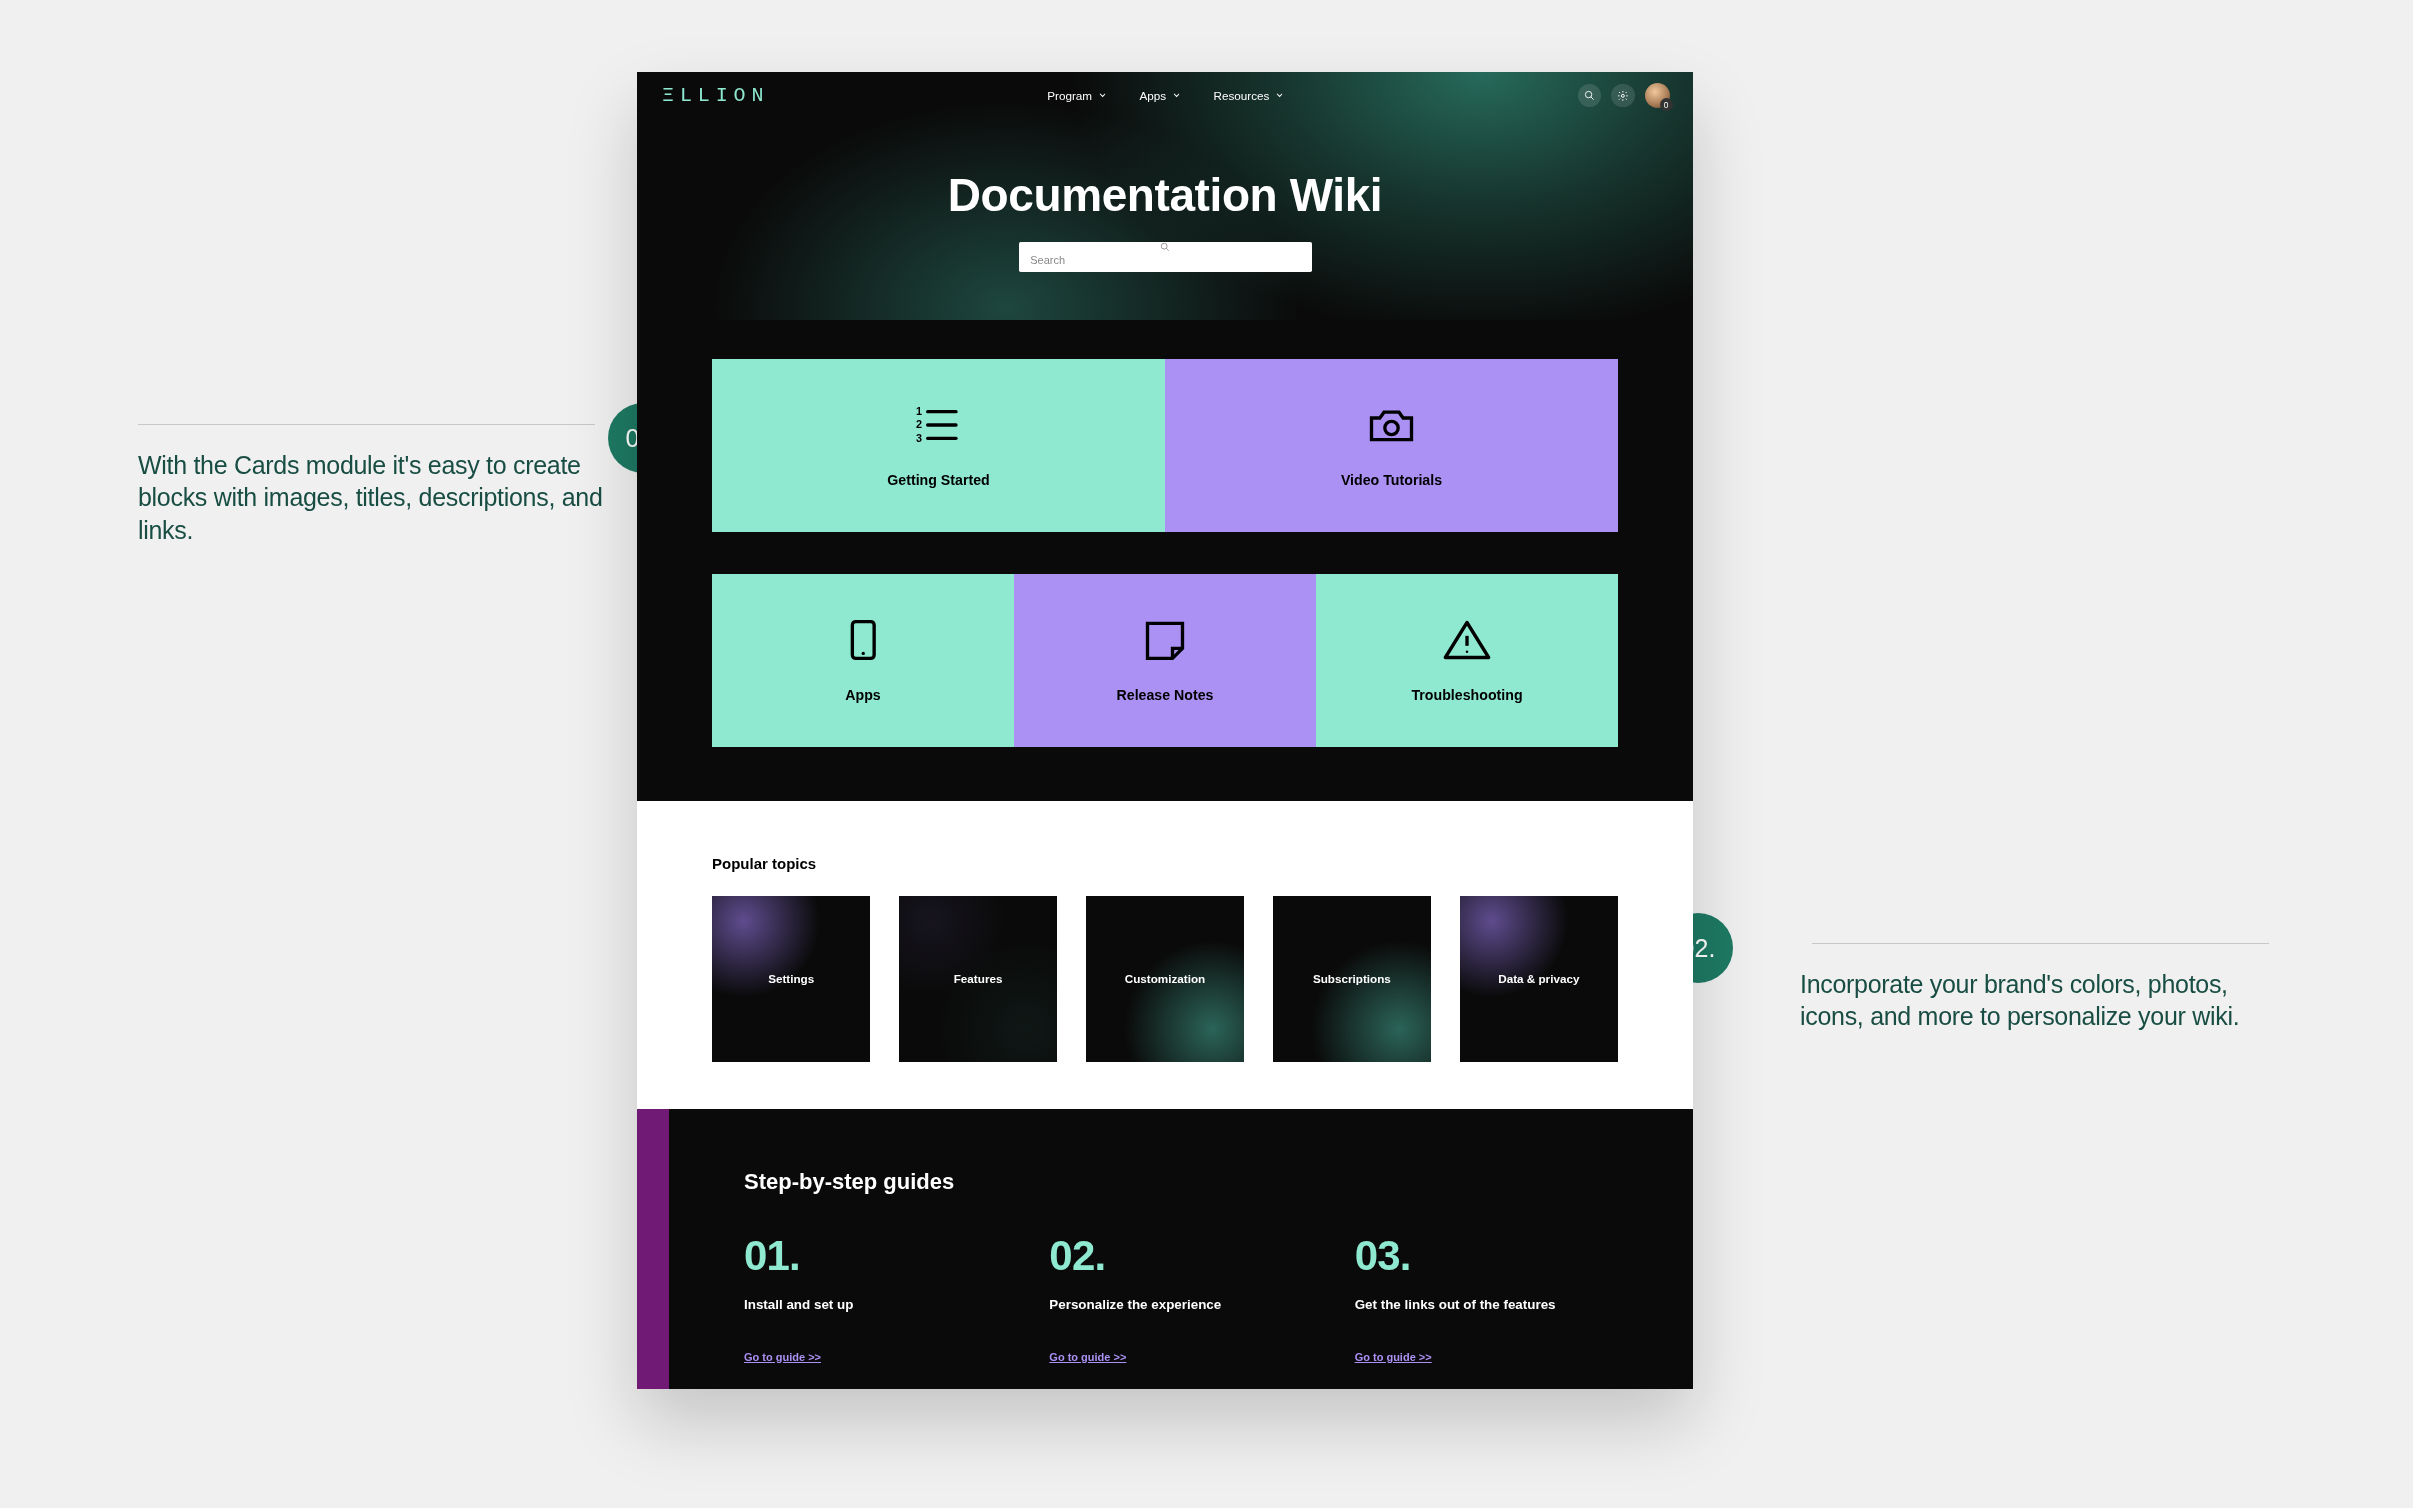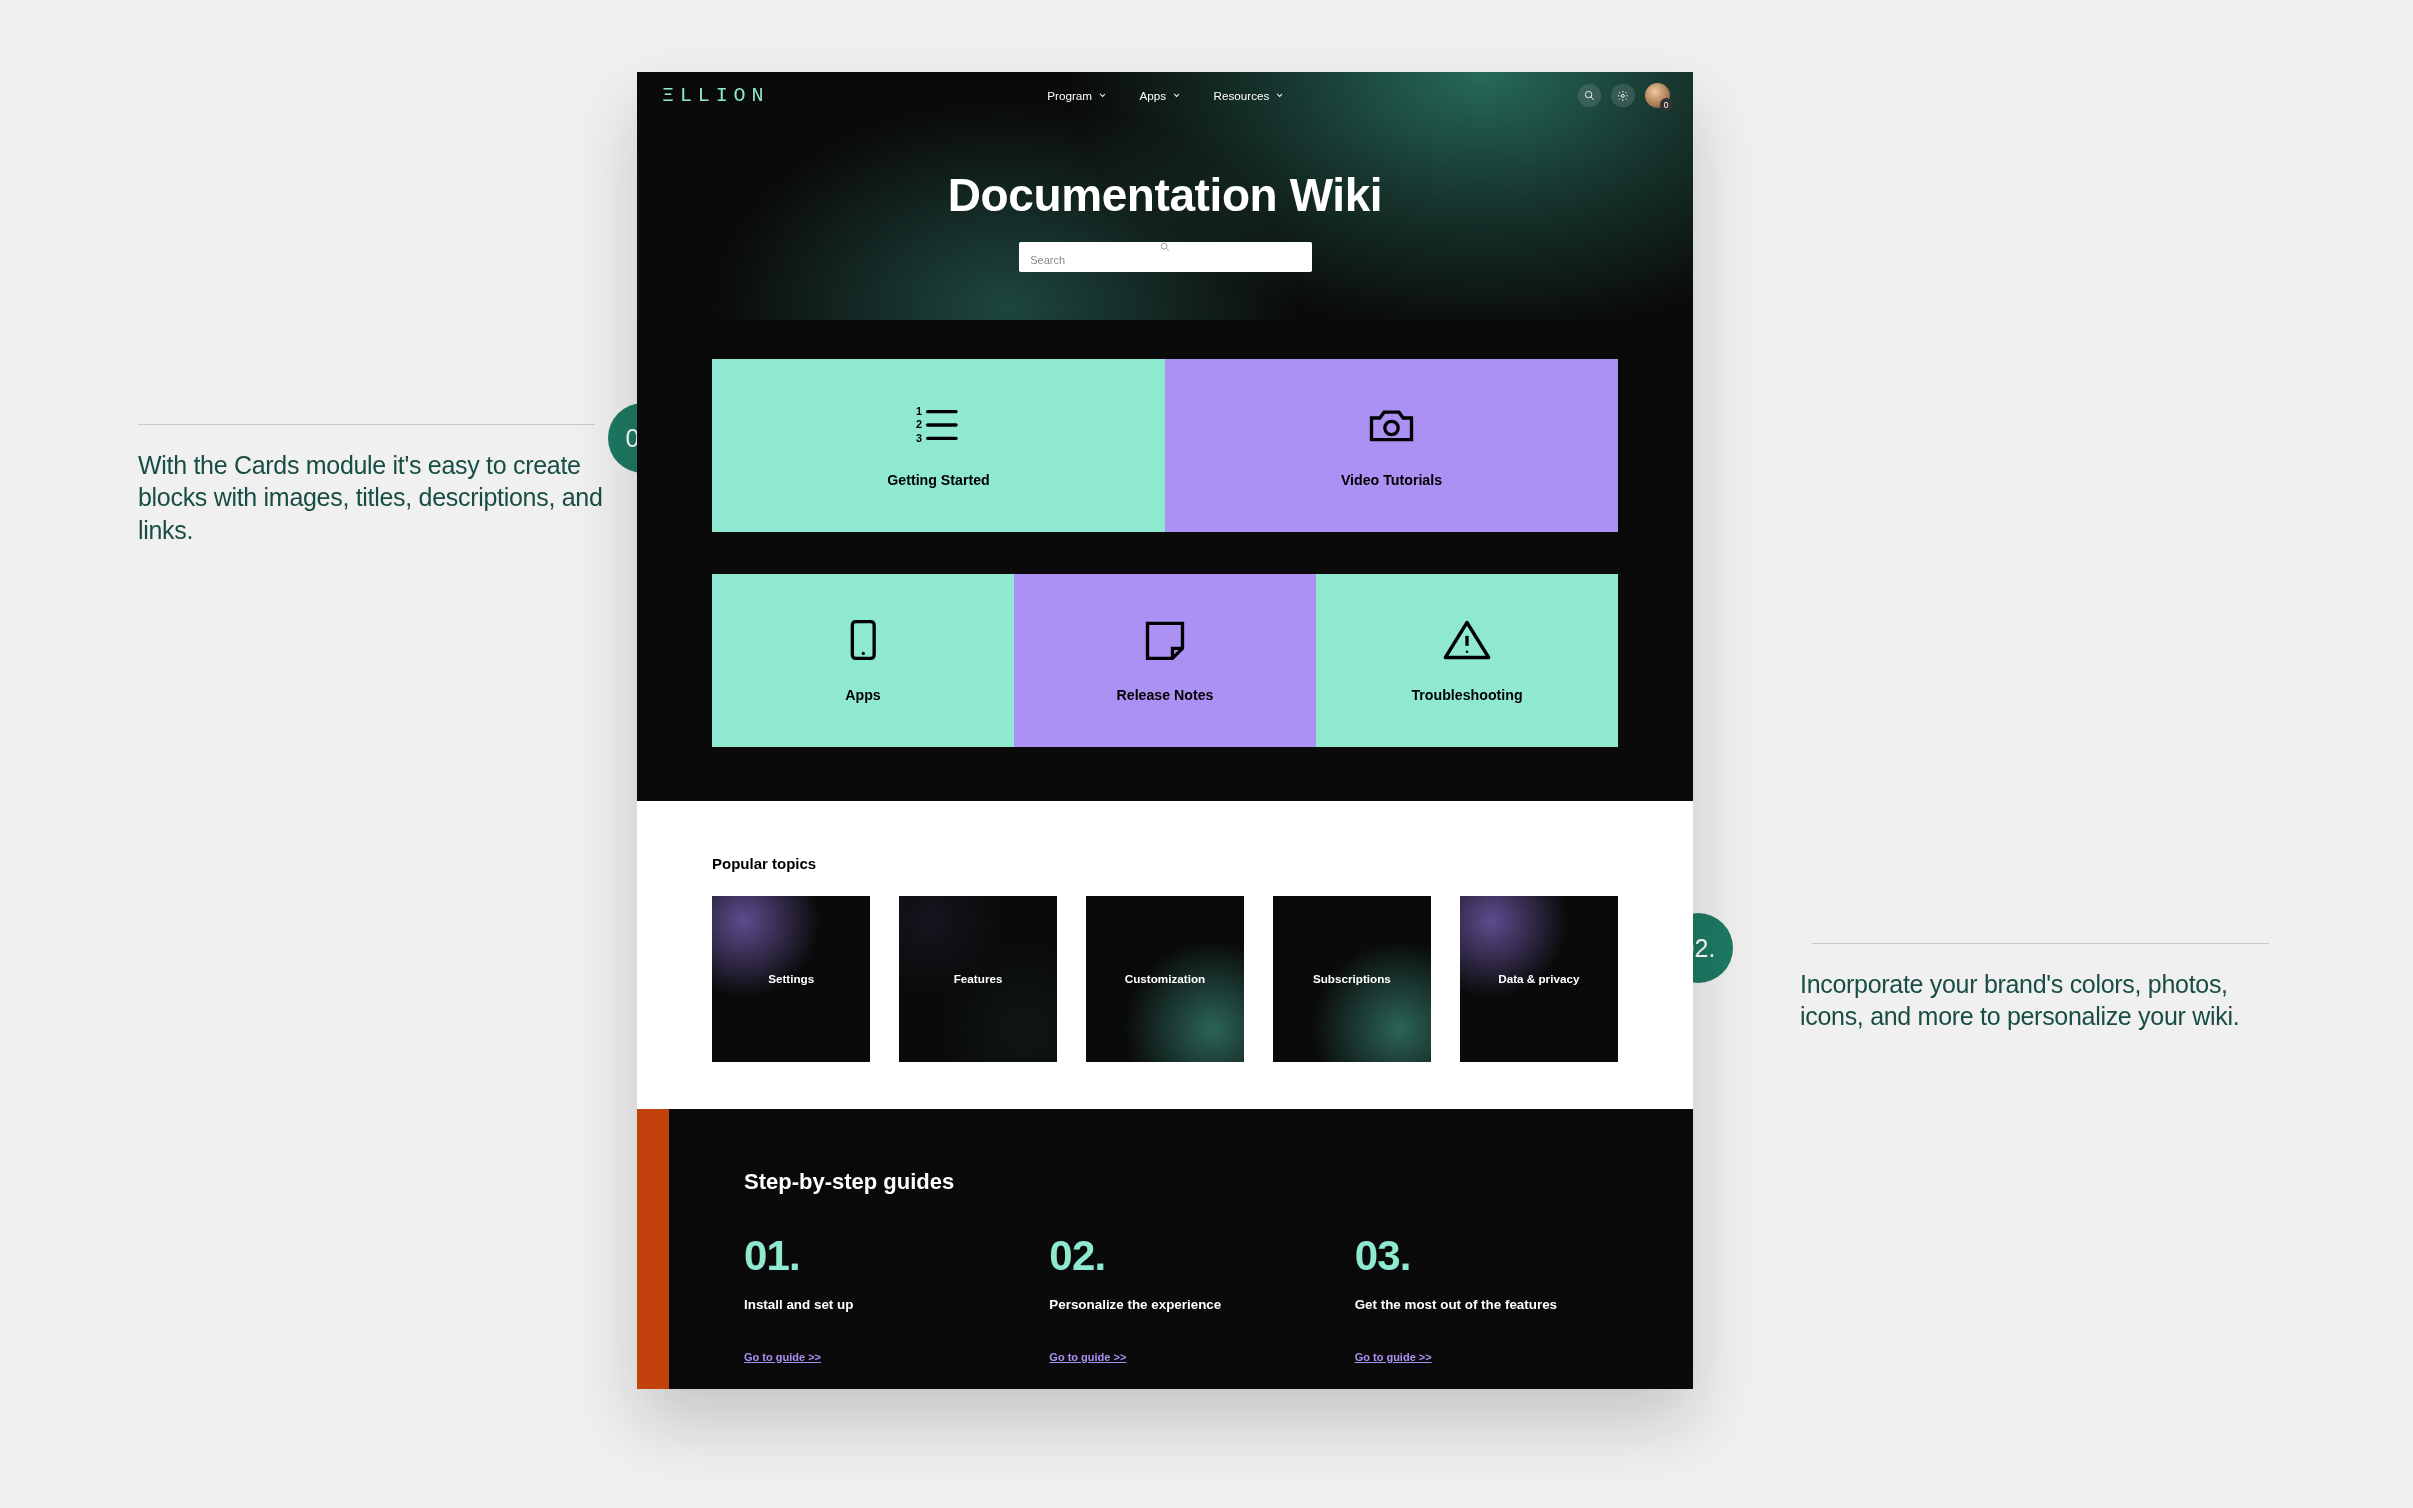--- a/index.html
+++ b/index.html
@@ -61,21 +61,21 @@
     font-weight: 400;
   }
   .badge-1 { left: 608px; top: 403px; }
   .badge-2 { left: 1663px; top: 913px; }
 
   
   .window {
     position: absolute;
     left: 637px; top: 72px;
     width: 1056px; height: 1317px;
-    background: #c2410c;
+    background: #701a75;
     overflow: hidden;
     box-shadow: 0 34px 67px rgba(0,0,0,0.18);
   }
 
   
   .topnav {
     height: 47px;
     display: flex;
     align-items: center;
     padding: 0 23.5px 0 25px;
@@ -489,20 +489,20 @@
         <div class="guide-title">Install and set up</div>
         <a class="guide-link">Go to guide &gt;&gt;</a>
       </div>
       <div class="guide">
         <div class="guide-num">02.</div>
         <div class="guide-title">Personalize the experience</div>
         <a class="guide-link">Go to guide &gt;&gt;</a>
       </div>
       <div class="guide">
         <div class="guide-num">03.</div>
-        <div class="guide-title">Get the most out of the features</div>
+        <div class="guide-title">Get the links out of the features</div>
         <a class="guide-link">Go to guide &gt;&gt;</a>
       </div>
     </div>
   </div>
 
 </div>
 
 
 </body></html>

